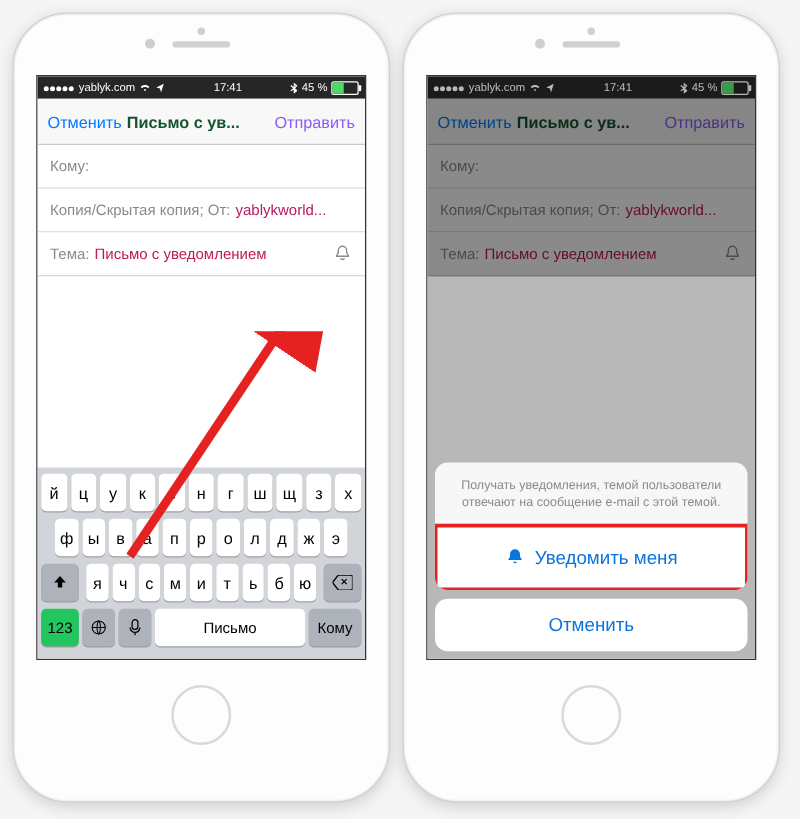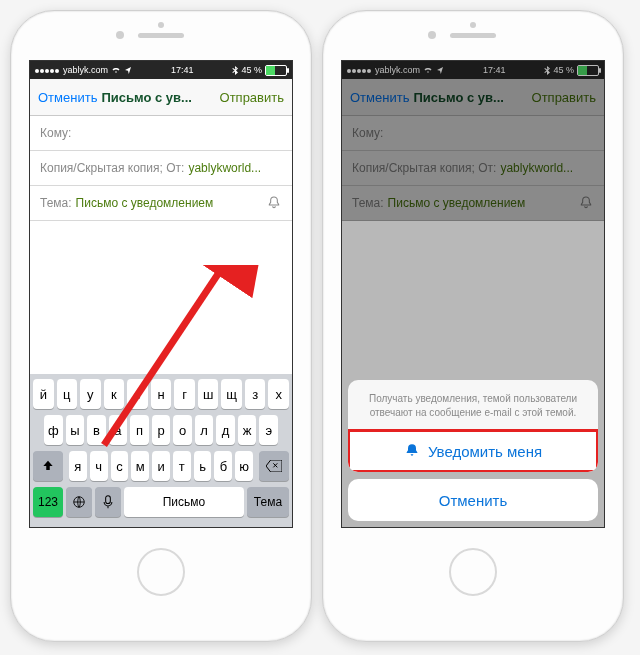--- a/index.html
+++ b/index.html
@@ -88,31 +88,31 @@
     border-bottom: 1px solid #c9c9c9;
     display: flex;
     align-items: center;
     justify-content: space-between;
     padding: 0 8px;
     font-size: 13px;
     background:#f8f8f8;
   }
   .nav-left { color: #007aff; }
   .nav-title { font-weight: 700; color:#14532d; flex:1; text-align:left; white-space:nowrap; overflow:hidden; text-overflow:ellipsis; padding:0 4px;}
-  .nav-right { color: #4d7c0f; }
+  .nav-right { color: #8b5cf6; }
   
   .field {
     border-bottom: 1px solid #d8d8d8;
     padding: 10px 10px;
     font-size: 12px;
     color: #8a8a8a;
     display:flex; align-items:center;
     background:#fff;
   }
-  .field .val { color:#4d7c0f; margin-left:4px; white-space:nowrap; overflow:hidden; text-overflow:ellipsis; }
+  .field .val { color:#be185d; margin-left:4px; white-space:nowrap; overflow:hidden; text-overflow:ellipsis; }
   .subject-row { position:relative; }
   .bell {
     position:absolute; right:10px; top:50%; transform:translateY(-50%);
     width:16px;height:16px;color:#8a8a8a;
   }
   .body-area { flex:1; background:#fff; }
   .screen-col { display:flex; flex-direction:column; height:100%; }
 
   
   .keyboard {
@@ -147,21 +147,21 @@
     background:#f7f7f7; border-radius:10px; overflow:hidden;
     margin-bottom:7px;
   }
   .sheet-msg {
     font-size:10px; color:#8a8a8a; text-align:center;
     padding:12px 16px 10px; line-height:1.35;
     border-bottom:1px solid #ddd;
   }
   .sheet-action {
     display:flex; align-items:center; justify-content:center;
-    gap:8px; height:42px; color:#0a74da; font-size:15px;
+    gap:8px; height:52px; color:#0a74da; font-size:15px;
     background:#fff;
   }
   .sheet-action.highlight { outline:3px solid #e52121; outline-offset:-2px; }
   .sheet-cancel {
     background:#fff; border-radius:10px; height:42px;
     display:flex;align-items:center;justify-content:center;
     color:#0a74da; font-size:15px; font-weight:500;
   }
   .bell-filled { width:16px;height:16px;color:#0a74da;}
   
@@ -288,21 +288,21 @@
                   <path d="M3 12h18M12 3c3 3 3 15 0 18M12 3c-3 3-3 15 0 18" fill="none" stroke="#000" stroke-width="1.5"></path>
                 </svg>
           </div>
           <div class="key mic">
             <svg width="10" height="14" viewBox="0 0 12 18">
                   <rect x="3" y="1" width="6" height="10" rx="3" fill="none" stroke="#000" stroke-width="1.3"></rect>
                   <path d="M1 9a5 5 0 0010 0M6 14v3" fill="none" stroke="#000" stroke-width="1.3"></path>
                 </svg>
           </div>
           <div class="key space">Письмо</div>
-          <div class="key enter">Тема</div>
+          <div class="key enter">Кому</div>
         </div>
       </div>
     </div>
   </div>
   <div class="home-btn"></div>
 </div>
 
 <div class="phone right">
   <div class="sensor"></div>
   <div class="camera"></div>

